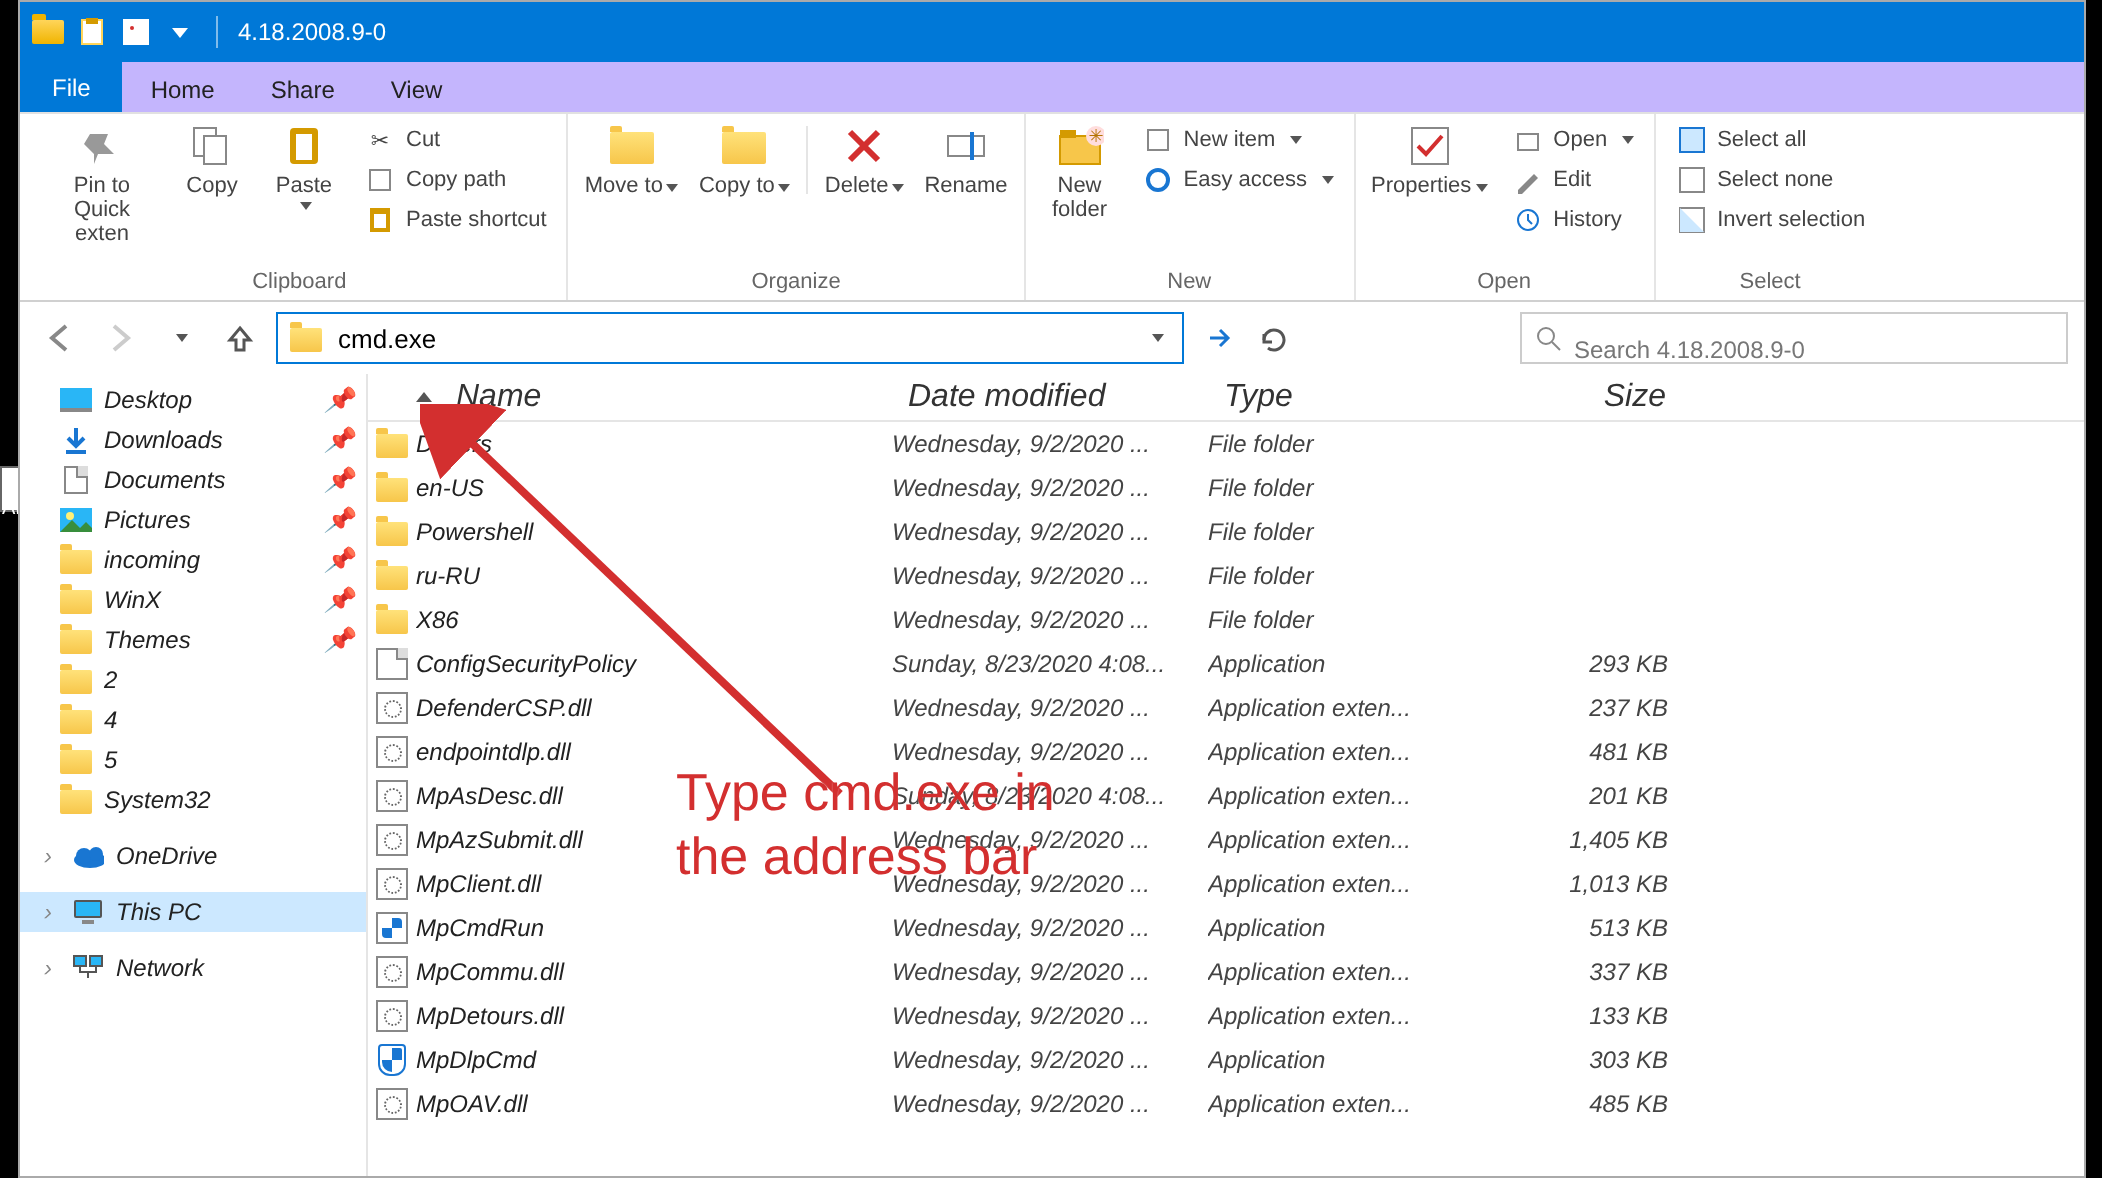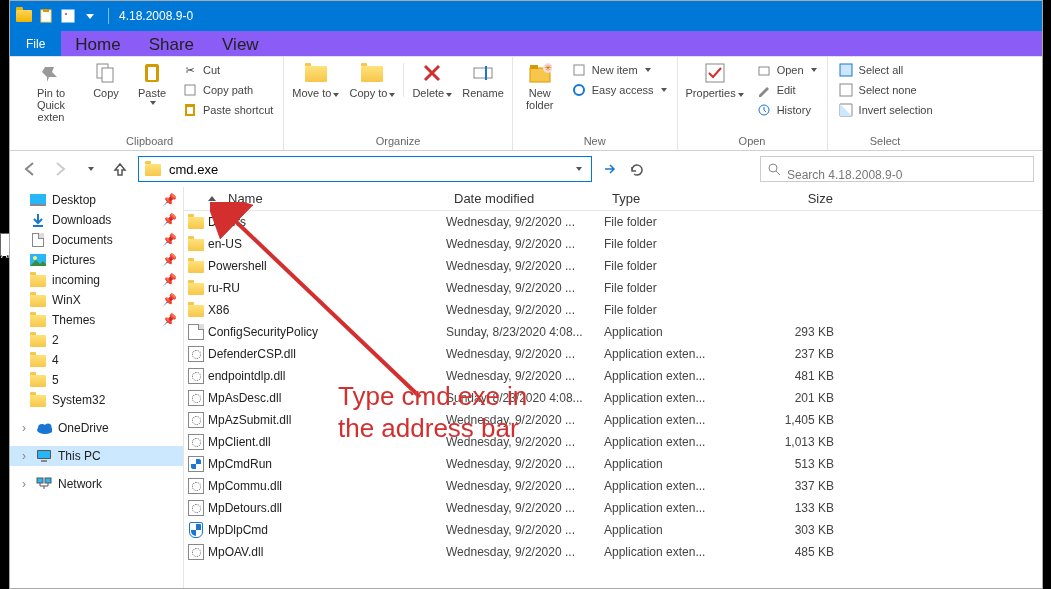--- a/index.html
+++ b/index.html
@@ -7,23 +7,23 @@
   body { width:1051px; height:589px; background:#000; overflow:hidden; position:relative; font-size:12px; }
   .window { position:absolute; left:9px; top:0; width:1034px; height:589px; background:#fff; display:flex; flex-direction:column; border:1px solid #aaa; }
   .titlebar { height:30px; background:#0078d7; color:#fff; display:flex; align-items:center; padding:0 6px; gap:6px; }
   .tb-icon { width:16px; height:16px; display:inline-flex; align-items:center; justify-content:center; }
   .folder-svg { width:16px; height:12px; background:linear-gradient(#ffd55a,#f0b400); border-radius:1px; position:relative; }
   .folder-svg::before { content:""; position:absolute; left:0; top:-3px; width:7px; height:3px; background:#f0b400; border-radius:1px 1px 0 0; }
   .tb-title { font-size:12px; white-space:nowrap; }
   .tb-divider { width:1px; height:16px; background:rgba(255,255,255,0.5); margin:0 4px; }
   .chev-down { width:0; height:0; border-left:4px solid transparent; border-right:4px solid transparent; border-top:5px solid #fff; display:inline-block; }
 
-  .menubar { height:26px; background:#8b5cf6; border-bottom:1px solid #e1e1e1; display:flex; align-items:stretch; }
+  .menubar { height:26px; background:#c4b5fd; border-bottom:1px solid #e1e1e1; display:flex; align-items:stretch; }
   .file-tab { background:#0078d7; color:#fff; padding:0 16px; display:flex; align-items:center; font-size:12px; }
-  .menu-tab { padding:14px 14px; display:flex; align-items:center; font-size:17px; color:#222; }
+  .menu-tab { padding:14px 14px; display:flex; align-items:center; font-size:12px; color:#222; }
 
   .ribbon { height:94px; background:#fff; border-bottom:1px solid #d0d0d0; display:flex; padding:0 6px; overflow:hidden; }
   .rib-group { display:flex; flex-direction:column; justify-content:space-between; padding:2px 4px 0; border-right:1px solid #e5e5e5; }
   .rib-top { display:flex; gap:2px; }
   .rib-col { display:flex; flex-direction:column; align-items:center; justify-content:flex-start; padding:2px 4px; gap:2px; min-width:44px; }
   .rib-col.small { align-items:flex-start; min-width:0; }
   .rib-label { font-size:11px; color:#444; text-align:center; line-height:12px; }
   .rib-row { display:flex; align-items:center; gap:5px; padding:1px 2px; font-size:11px; color:#444; white-space:nowrap; }
   .rib-group-name { font-size:11px; color:#666; text-align:center; padding:2px 0 3px; }
   .rib-ico { width:24px; height:24px; display:flex; align-items:center; justify-content:center; }
@@ -33,30 +33,30 @@
   .navrow { height:36px; display:flex; align-items:center; padding:0 8px; gap:6px; background:#fff; }
   .nav-arrow { width:24px; height:24px; display:flex; align-items:center; justify-content:center; color:#888; }
   .nav-arrow.enabled { color:#555; }
   .addrbox { flex:0 0 454px; height:26px; border:1px solid #0078d7; display:flex; align-items:center; padding:0 4px 0 6px; gap:6px; }
   .addrbox input { flex:1; border:none; outline:none; font-size:13px; height:100%; }
   .addr-dd { width:18px; height:100%; display:flex; align-items:center; justify-content:center; }
   .addr-actions { display:flex; gap:2px; }
   .searchbox { flex:1; max-width:274px; height:26px; border:1px solid #ccc; display:flex; align-items:center; padding:0 6px; gap:6px; color:#777; margin-left:auto; }
   .searchbox span { font-size:12px;margin-top:11px; }
 
-  .body { flex:1; display:flex; overflow:hidden; }
+  .body { flex:1; display:flex; overflow:hidden;font-style:italic; }
   .navpane { width:174px; border-right:1px solid #e5e5e5; overflow:hidden; padding-top:3px; position:relative; }
   .np-item { display:flex; align-items:center; gap:6px; padding:2px 6px 2px 20px; font-size:12px; color:#222; white-space:nowrap; }
   .np-item.sel { background:#cce8ff; }
   .np-item .pin { margin-left:auto; color:#444; }
   .np-ico { width:16px; height:16px; display:flex; align-items:center; justify-content:center; flex:0 0 16px; }
   .np-sep { height:8px; }
 
   .listpane { flex:1; overflow:hidden; display:flex; flex-direction:column; position:relative; }
-  .cols { display:flex; border-bottom:1px solid #e5e5e5; height:24px; align-items:center; font-size:13px; color:#333; }
+  .cols { display:flex; border-bottom:1px solid #e5e5e5; height:24px; align-items:center; font-size:16px; color:#333; }
   .col { padding:0 8px; border-right:1px solid transparent; }
   .c-name { width:262px; display:flex; align-items:center; gap:6px; padding-left:24px; }
   .c-date { width:158px; }
   .c-type { width:128px; }
   .c-size { width:110px; text-align:right; }
   .sort-up { width:0; height:0; border-left:4px solid transparent; border-right:4px solid transparent; border-bottom:5px solid #555; display:inline-block; }
 
   .rows { flex:1; overflow:hidden; }
   .row { display:flex; align-items:center; height:22px; font-size:12px; color:#222; }
   .r-icon { width:24px; display:flex; justify-content:center; }

